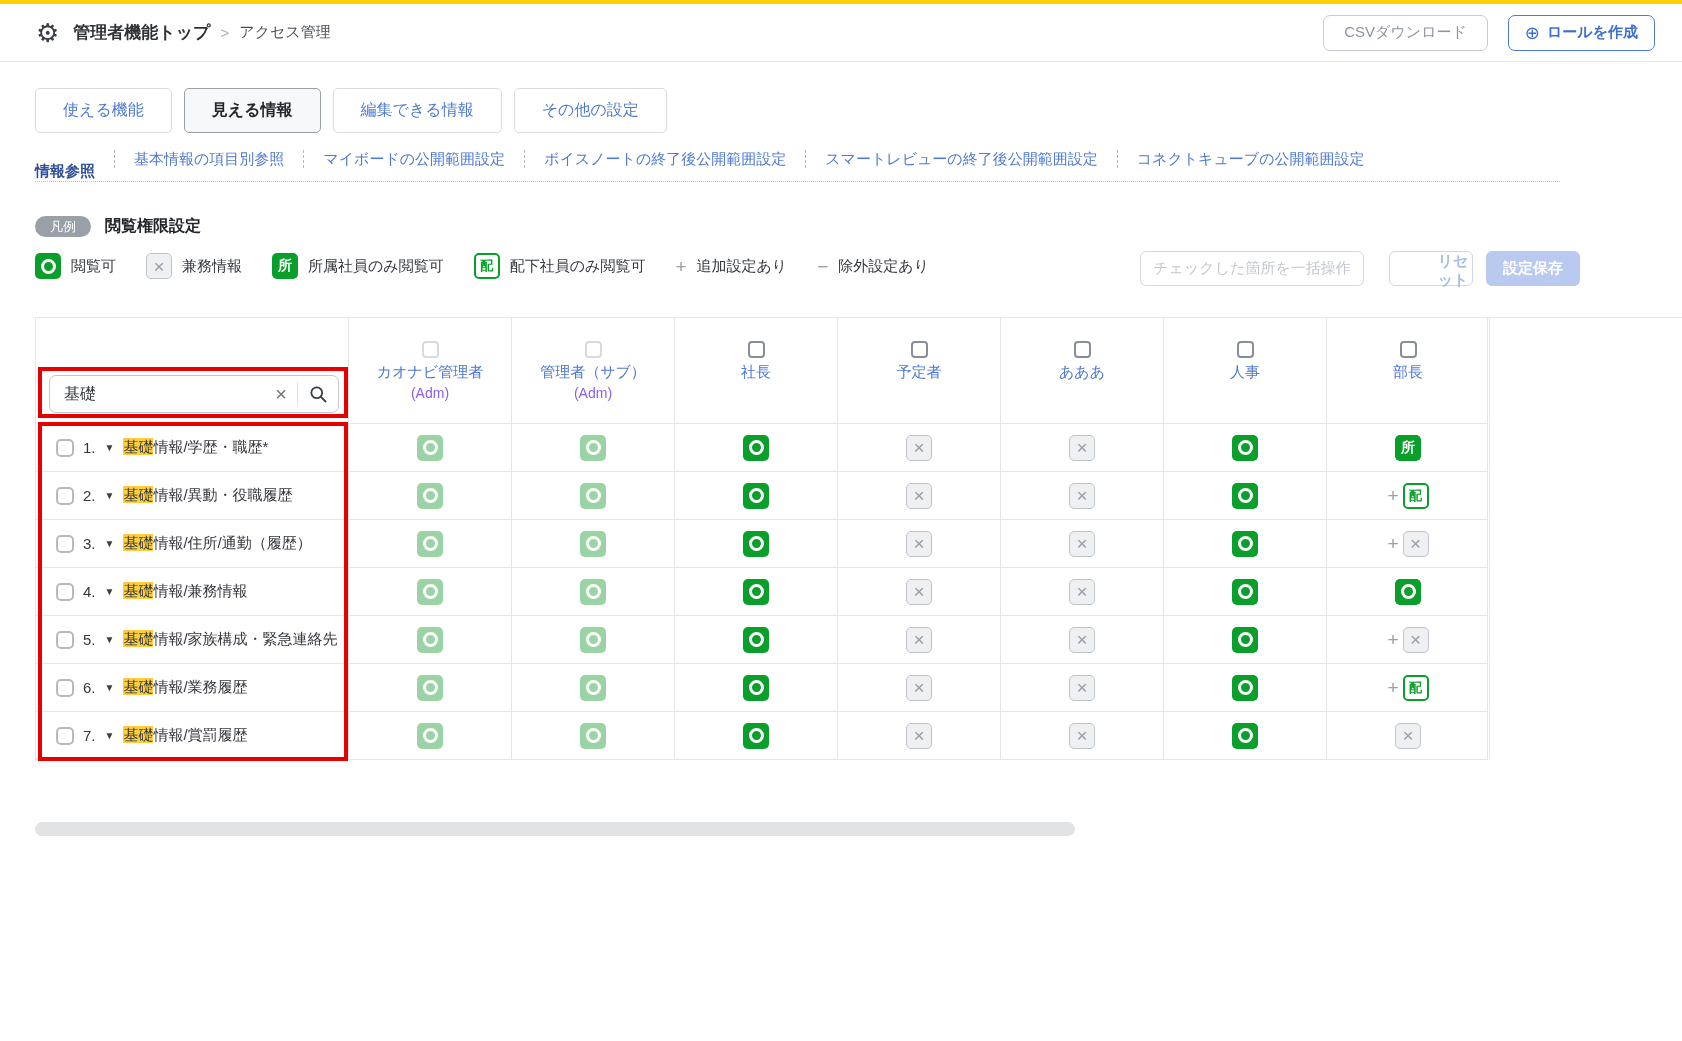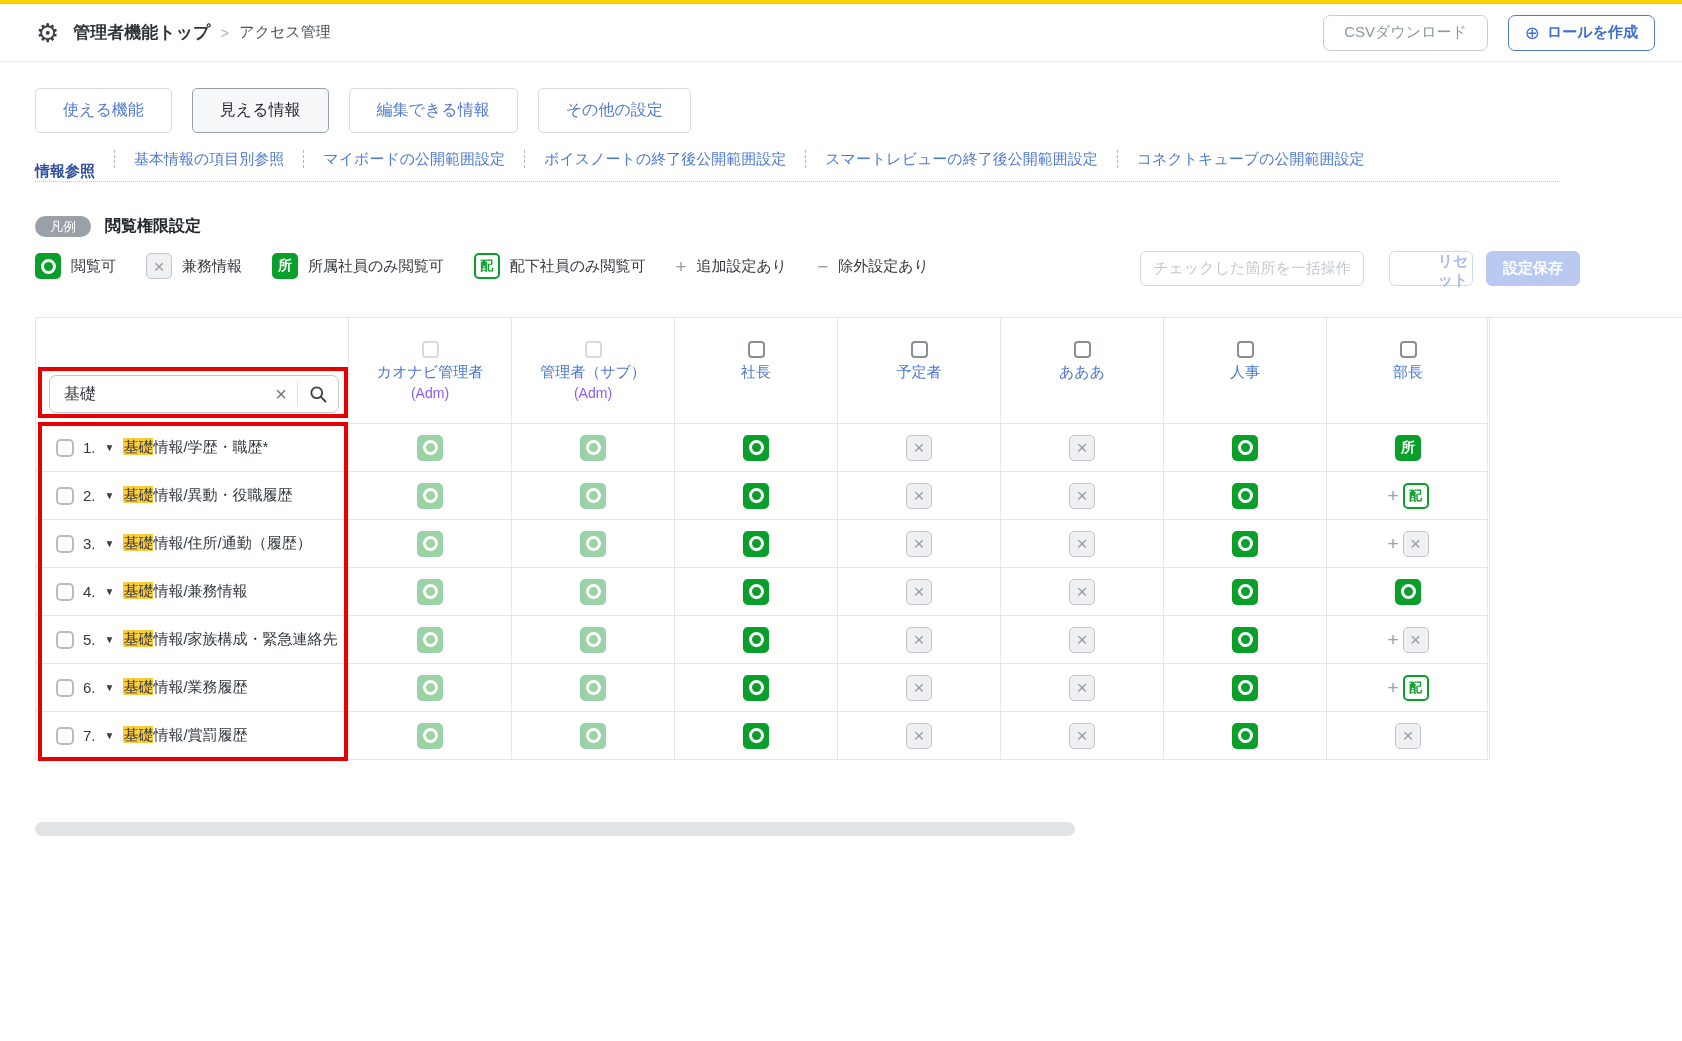--- a/index.html
+++ b/index.html
@@ -19,24 +19,24 @@
   .crumb-cur { font-size:15px; color:#4b5058; }
   .appbar-actions { display:flex; align-items:center; gap:20px; }
   .btn-csv { height:36px; padding:0 20px; background:#fff; border:1px solid #c8ccd2;
     border-radius:7px; font-size:15px; color:#8e959e; font-family:inherit; cursor:pointer; }
   .btn-role { height:36px; padding:0 16px; background:#fff; border:1px solid #4f7ad0;
     border-radius:7px; font-size:15px; font-weight:bold; color:#3f6fd0; font-family:inherit;
     display:flex; align-items:center; gap:7px; cursor:pointer; }
   .plus-circle { font-size:18px; font-weight:normal; line-height:1; }
 
   
-  .tabs { display:flex; gap:20px; margin:26px 0 0 35px; }
+  .tabs { display:flex; gap:12px; margin:26px 0 0 35px; }
   .tab { height:45px; padding:0 27px; display:flex; align-items:center; background:#fff;
     border:1px solid #d9dce1; border-radius:5px; font-size:16px; color:#4f7ad0; cursor:pointer; }
-  .tab.active { border:1px solid #9aa0a7; background:#f7f8f9; color:#23272c; font-weight:normal; }
+  .tab.active { border:1px solid #9aa0a7; background:#f7f8f9; color:#23272c; font-weight:bold; }
 
   
   .subtabs { margin:12px 0 0 35px; }
   .subtab-row { display:flex; align-items:center; height:28px; }
   .subtab { font-size:15px; color:#4f7ad0; white-space:nowrap; cursor:pointer; }
   .subtab.active { color:#2e4f99; font-weight:bold;margin-top:25px; }
   .subtab-sep { width:0; height:18px; border-left:1px dashed #b3b8bf; margin:0 19px; }
   .subtab-divider { width:1525px; border-top:1px dotted #c3c7cd; margin:8px 0; }
 
   

